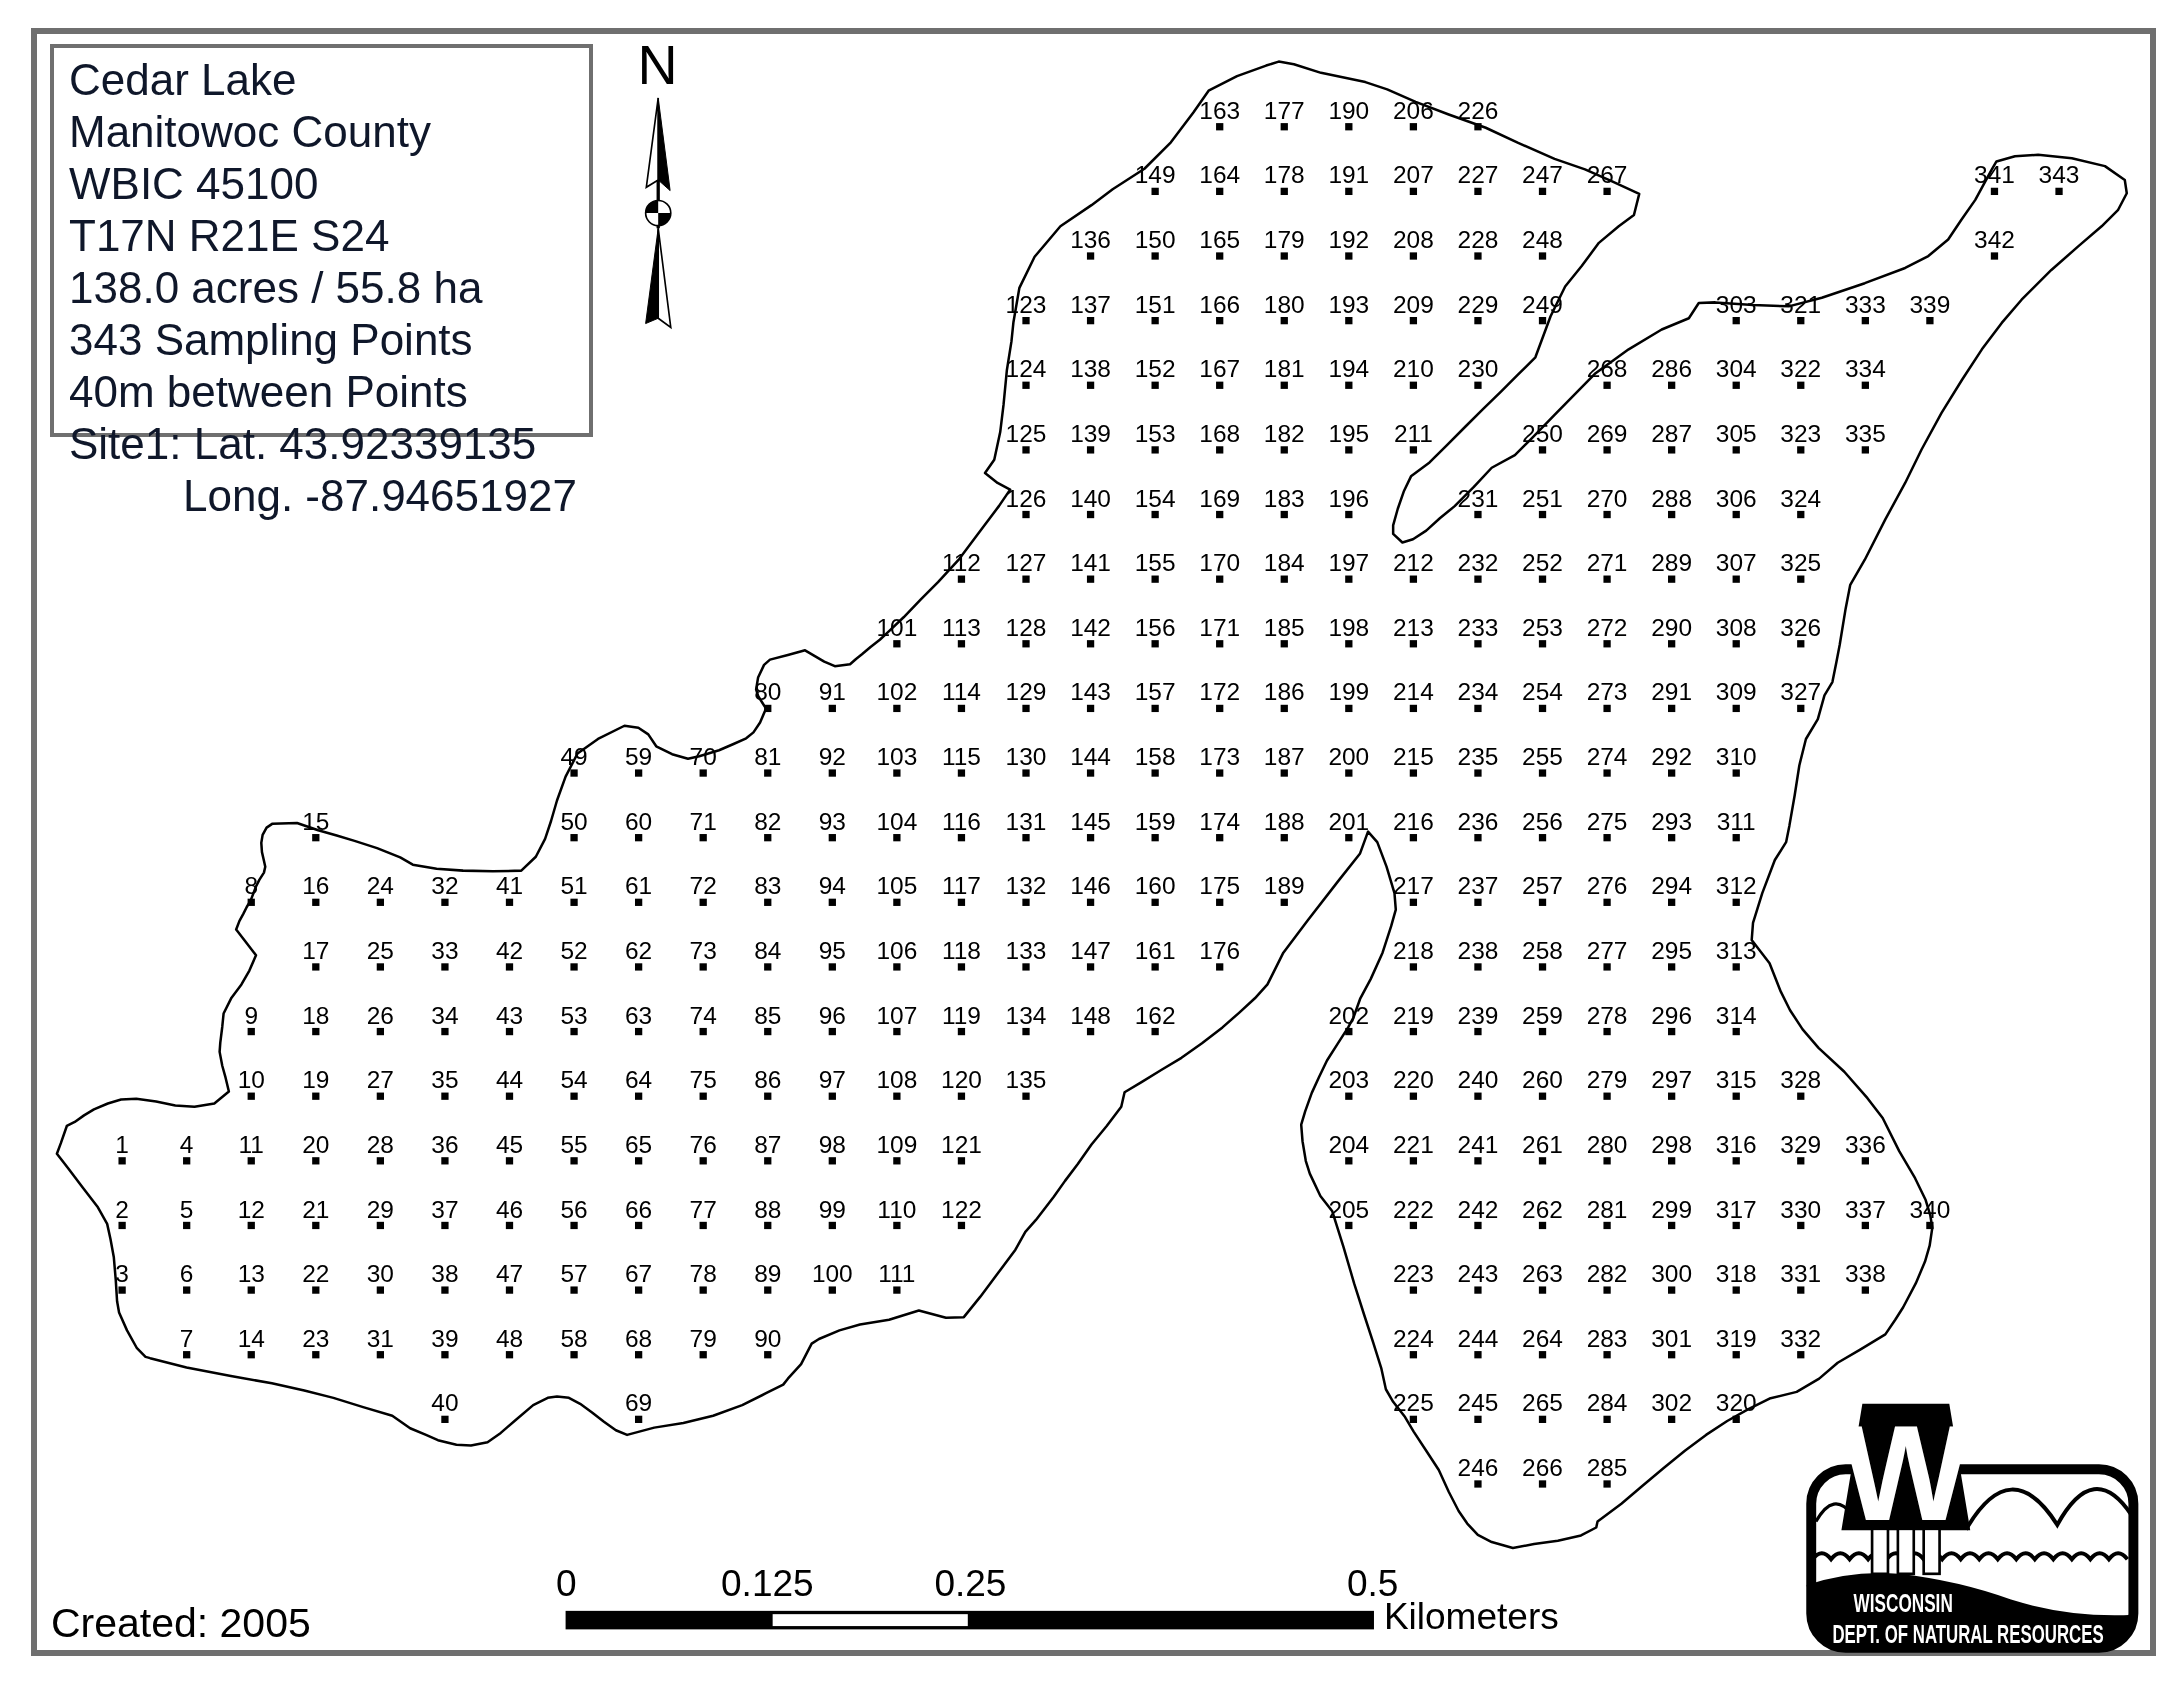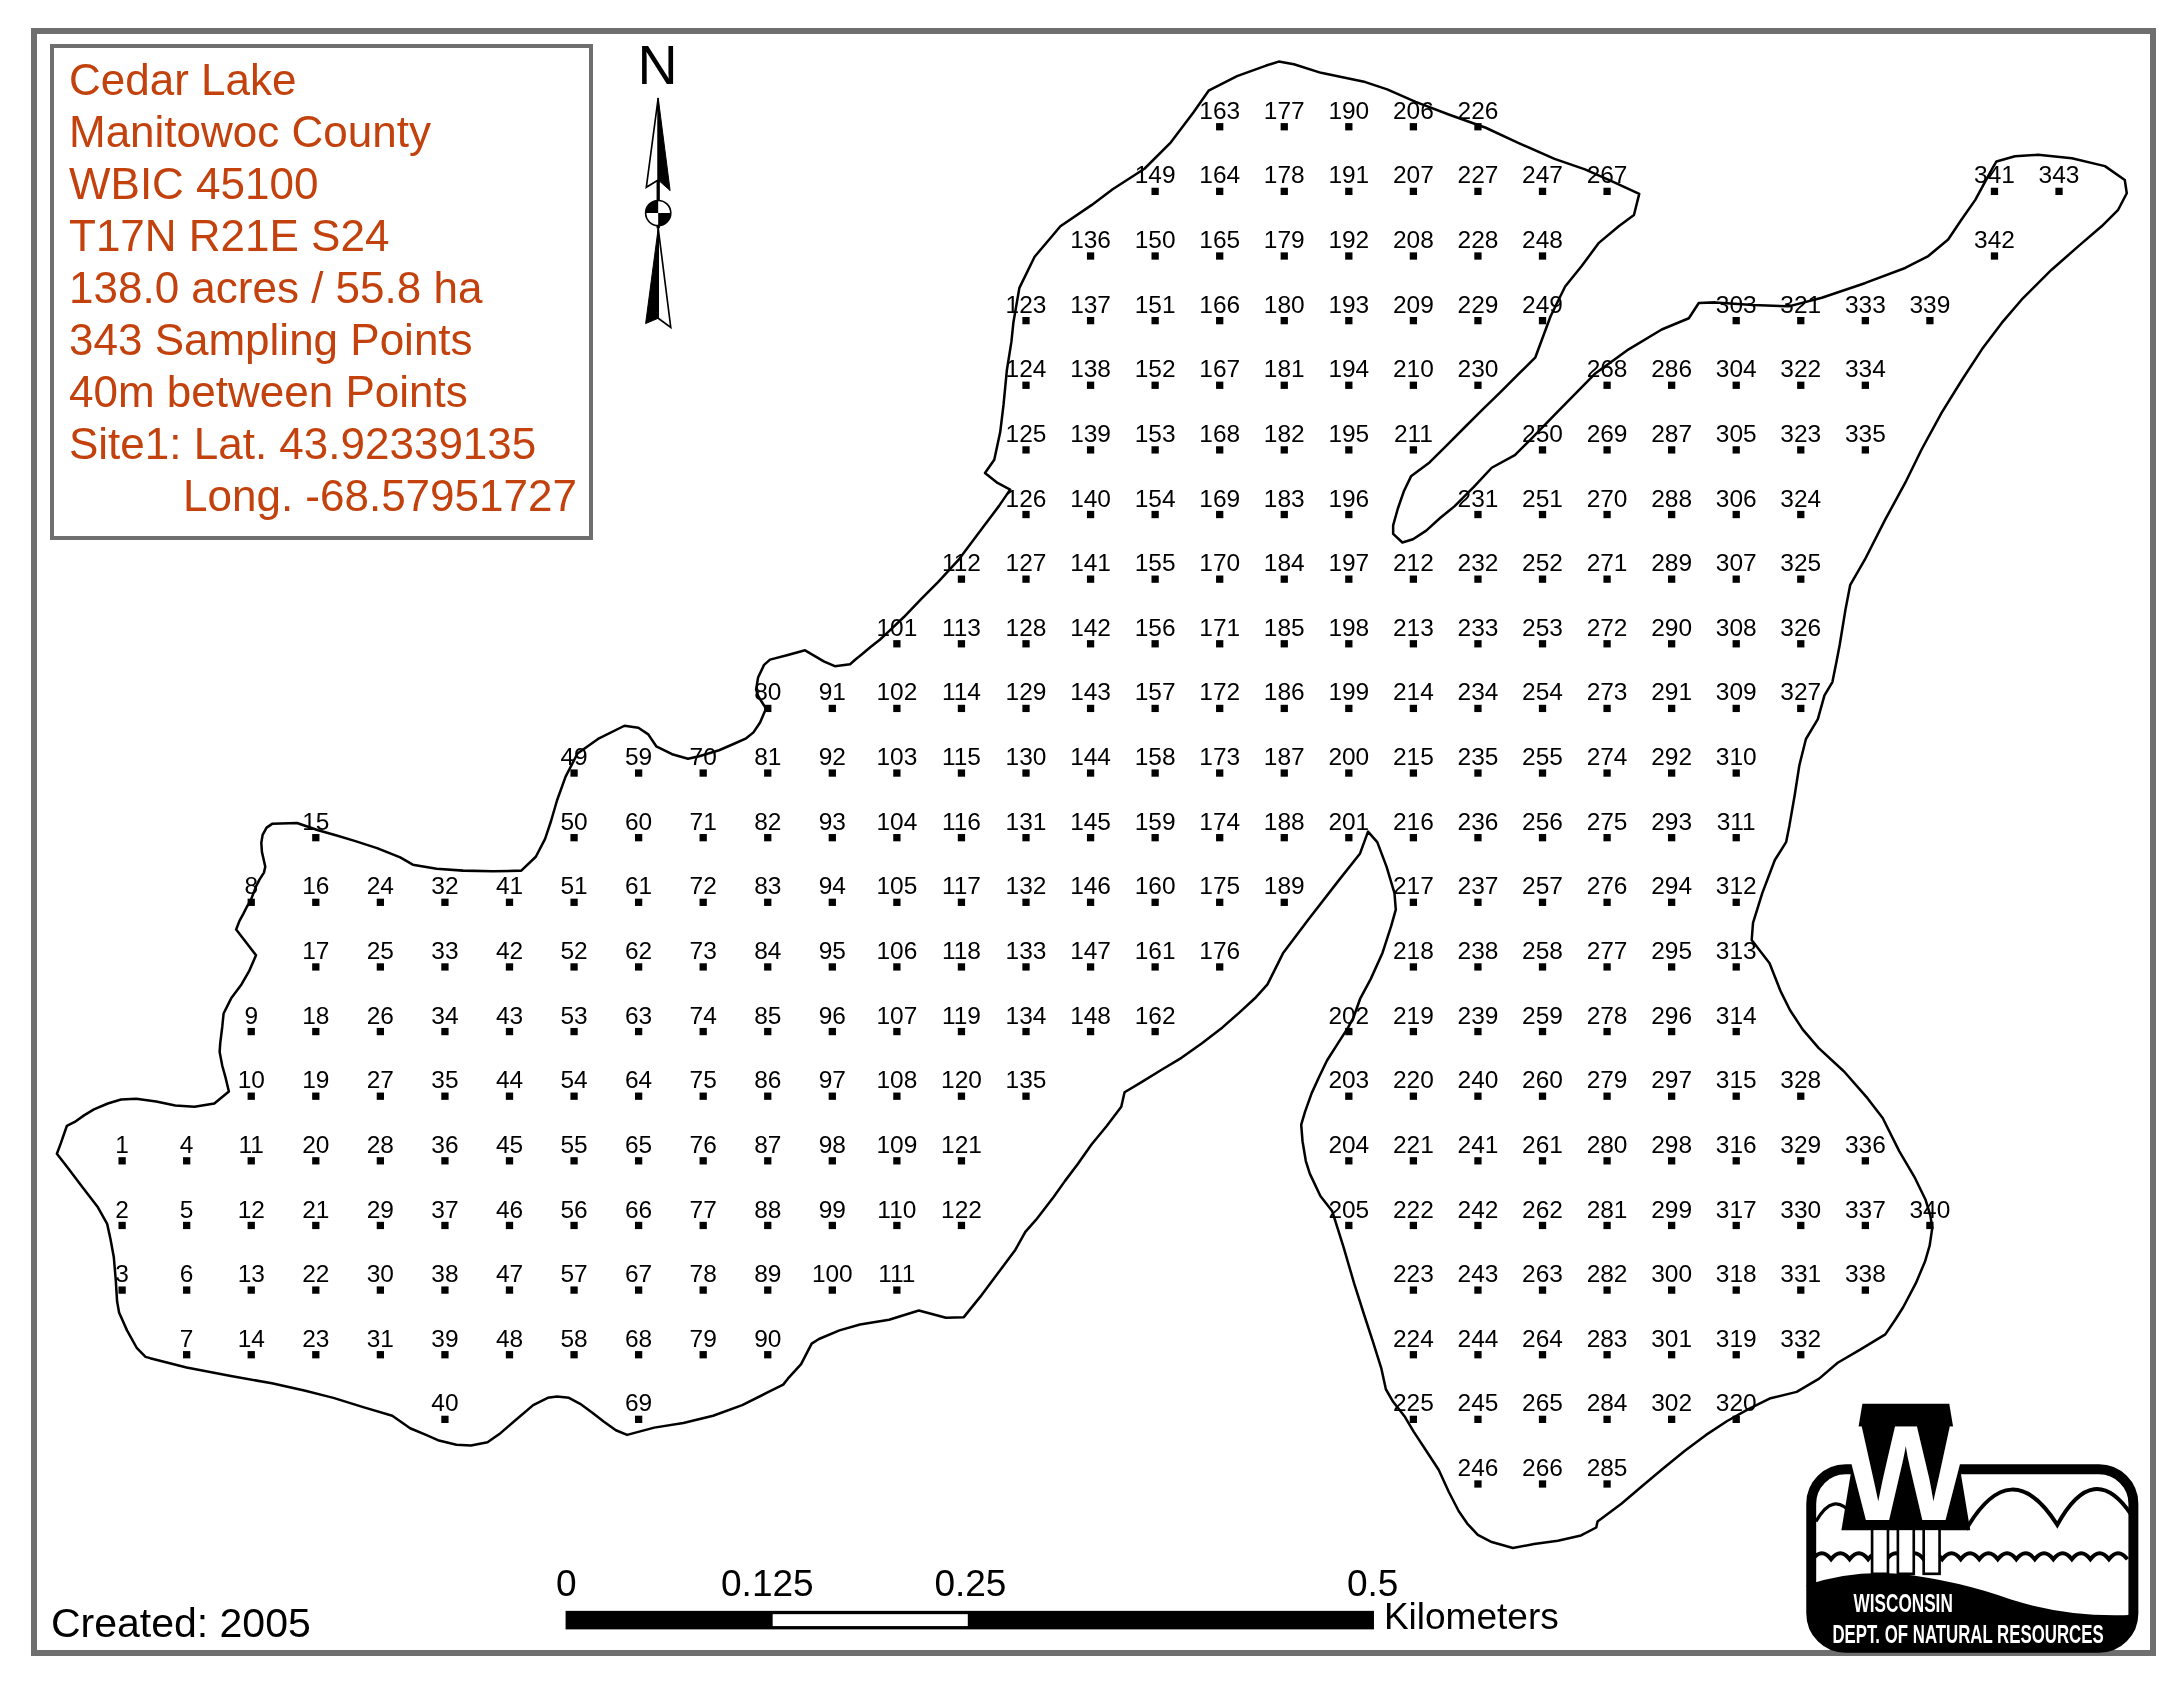--- a/index.html
+++ b/index.html
@@ -1,18 +1,18 @@
 <!DOCTYPE html>
 <html style="font-size:10.6px"><head><meta charset="utf-8">
 <style>
 html,body{margin:0;padding:0;background:#fff;}
 #page{position:relative;width:2183px;height:1687px;background:#fff;overflow:hidden;}
 #border{position:absolute;left:31px;top:28.4px;width:2125px;height:1628px;border:6px solid #6f6f6f;box-sizing:border-box;}
-#tbox{position:absolute;left:50px;top:44px;width:543px;height:496px;border:4px solid #6f6f6f;box-sizing:border-box;
-font-family:"Liberation Sans",sans-serif;font-size:44px;line-height:52px;color:#c2410c;padding:6px 0 0 15px;}
+#tbox{position:absolute;left:50px;top:44px;width:543px;height:393px;border:4px solid #6f6f6f;box-sizing:border-box;
+font-family:"Liberation Sans",sans-serif;font-size:44px;line-height:52px;color:#0f172a;padding:6px 0 0 15px;}
 svg{position:absolute;left:0;top:0;}
 </style></head>
 <body>
 <div id="page">
 <div id="border"></div>
 <svg width="2183" height="1687" viewBox="0 0 3300 2550">
 <path d="M1933 93 L1956 97 L1997 110 L2064 124 L2097 135 L2140 154 L2190 173 L2246 193 L2295 216 L2350 240 L2396 256 L2437 274 L2478 293 L2470 325 L2447 342 L2417 367 L2391 402 L2366 433 L2344 478 L2321 540 L2295 566 L2269 592 L2241 619 L2215 645 L2187 673 L2161 699 L2133 720 L2122 743 L2113 769 L2106 794 L2106 807 L2120 820 L2136 815 L2156 802 L2177 783 L2199 765 L2228 736 L2255 707 L2290 688 L2314 664 L2350 627 L2412 564 L2462 528 L2512 498 L2553 481 L2568 458 L2593 457 L2650 461 L2704 463 L2754 450 L2819 428 L2880 405 L2915 387 L2945 362 L2965 332 L2986 302 L3011 256 L3018 244 L3046 236 L3081 234 L3132 239 L3182 251 L3212 272 L3215 292 L3202 317 L3177 342 L3142 372 L3101 408 L3056 453 L3026 488 L2996 528 L2966 574 L2935 624 L2905 679 L2880 730 L2850 785 L2819 846 L2797 884 L2790 920 L2781 975 L2776 1001 L2770 1031 L2758 1051 L2748 1087 L2730 1117 L2720 1157 L2713 1202 L2705 1248 L2700 1273 L2683 1300 L2664 1350 L2650 1395 L2648 1421 L2675 1456 L2692 1499 L2706 1527 L2725 1556 L2749 1584 L2788 1620 L2823 1660 L2846 1690 L2871 1740 L2895 1781 L2911 1814 L2918 1837 L2921 1856 L2917 1883 L2910 1907 L2896 1940 L2877 1976 L2865 1995 L2850 2017 L2812 2040 L2778 2060 L2750 2084 L2716 2104 L2675 2114 L2643 2130 L2611 2148 L2579 2169 L2547 2193 L2515 2219 L2483 2246 L2451 2273 L2415 2300 L2413 2309 L2390 2321 L2355 2329 L2319 2334 L2287 2340 L2255 2331 L2234 2320 L2218 2303 L2205 2284 L2190 2255 L2175 2222 L2156 2193 L2137 2164 L2124 2142 L2106 2119 L2095 2100 L2088 2068 L2076 2030 L2062 1987 L2047 1940 L2031 1885 L2014 1831 L1996 1808 L1980 1774 L1974 1755 L1969 1725 L1967 1700 L1973 1680 L1983 1652 L1994 1628 L2006 1603 L2022 1578 L2038 1553 L2046 1538 L2056 1510 L2072 1480 L2090 1440 L2103 1400 L2110 1375 L2108 1350 L2096 1310 L2082 1273 L2068 1257 L2056 1290 L2022 1333 L1977 1391 L1940 1440 L1916 1488 L1897 1509 L1873 1531 L1848 1553 L1817 1577 L1786 1599 L1756 1617 L1725 1636 L1700 1651 L1695 1673 L1673 1702 L1650 1730 L1629 1760 L1610 1785 L1593 1809 L1566 1844 L1550 1862 L1535 1889 L1509 1924 L1482 1960 L1457 1991 L1430 1992 L1389 1981 L1344 1995 L1300 2002 L1269 2011 L1238 2024 L1227 2031 L1211 2062 L1191 2084 L1184 2093 L1158 2106 L1122 2124 L1078 2140 L1033 2151 L989 2158 L948 2169 L931 2162 L913 2149 L895 2135 L877 2122 L860 2113 L842 2111 L828 2113 L806 2124 L780 2146 L757 2166 L737 2180 L712 2185 L690 2184 L662 2177 L644 2169 L620 2159 L593 2140 L549 2127 L504 2113 L460 2102 L411 2091 L349 2080 L282 2067 L227 2053 L220 2051 L207 2038 L192 2011 L180 1984 L177 1967 L175 1935 L172 1900 L167 1873 L162 1850 L148 1825 L125 1795 L103 1766 L86 1744 L92 1728 L101 1702 L113 1696 L127 1686 L142 1677 L163 1668 L183 1662 L206 1661 L236 1665 L265 1671 L294 1673 L324 1668 L346 1650 L341 1629 L336 1611 L332 1590 L333 1576 L336 1552 L338 1532 L350 1508 L365 1488 L377 1467 L387 1444 L371 1423 L357 1405 L362 1392 L368 1381 L373 1371 L379 1361 L387 1340 L392 1330 L399 1319 L401 1310 L399 1301 L396 1288 L395 1274 L397 1262 L403 1251 L412 1245 L449 1244 L481 1255 L509 1263 L536 1271 L570 1282 L605 1296 L624 1307 L660 1313 L700 1316 L745 1317 L788 1316 L810 1295 L824 1268 L833 1241 L842 1210 L855 1174 L873 1139 L904 1117 L944 1097 L965 1100 L980 1110 L992 1128 L1016 1140 L1040 1147 L1057 1143 L1087 1134 L1108 1125 L1128 1116 L1139 1107 L1149 1092 L1158 1071 L1146 1052 L1143 1042 L1146 1024 L1155 1005 L1164 997 L1191 990 L1217 983 L1246 1000 L1262 1007 L1285 1004 L1294 996 L1303 989 L1316 978 L1330 967 L1344 954 L1366 933 L1392 906 L1418 880 L1450 845 L1480 805 L1510 765 L1527 740 L1508 730 L1489 715 L1503 695 L1512 653 L1517 612 L1522 560 L1529 516 L1532 487 L1541 435 L1564 388 L1603 342 L1650 310 L1682 286 L1730 255 L1770 215 L1804 170 L1827 137 L1870 115 L1914 99 Z" fill="none" stroke="#000" stroke-width="3.8" stroke-linejoin="round"></path>
       <g fill="#000">
         <rect x="179.1" y="1749.2" width="11" height="11"></rect>
         <rect x="179.1" y="1846.9" width="11" height="11"></rect>
@@ -738,14 +738,14 @@
 <rect x="2830" y="2311" width="24" height="68"></rect>
 <rect x="2869" y="2311" width="24" height="68"></rect>
 <rect x="2908" y="2311" width="24" height="68"></rect>
 </g>
 <g font-family="Liberation Sans, sans-serif" font-weight="bold" text-anchor="middle" fill="#fff">
 <text x="2877" y="2437" font-size="40" textLength="150" lengthAdjust="spacingAndGlyphs">WISCONSIN</text>
 <text x="2975" y="2483" font-size="40" textLength="410" lengthAdjust="spacingAndGlyphs">DEPT. OF NATURAL RESOURCES</text>
 </g>
 </g>
 </svg>
-<div id="tbox">Cedar Lake<br>Manitowoc County<br>WBIC 45100<br>T17N R21E S24<br>138.0 acres / 55.8 ha<br>343 Sampling Points<br>40m between Points<br>Site1: Lat. 43.92339135<br><span style="padding-left:114px">Long. -68.57951727</span></div>
+<div id="tbox">Cedar Lake<br>Manitowoc County<br>WBIC 45100<br>T17N R21E S24<br>138.0 acres / 55.8 ha<br>343 Sampling Points<br>40m between Points<br>Site1: Lat. 43.92339135<br><span style="padding-left:114px">Long. -87.94651927</span></div>
 </div>
 
 </body></html>

